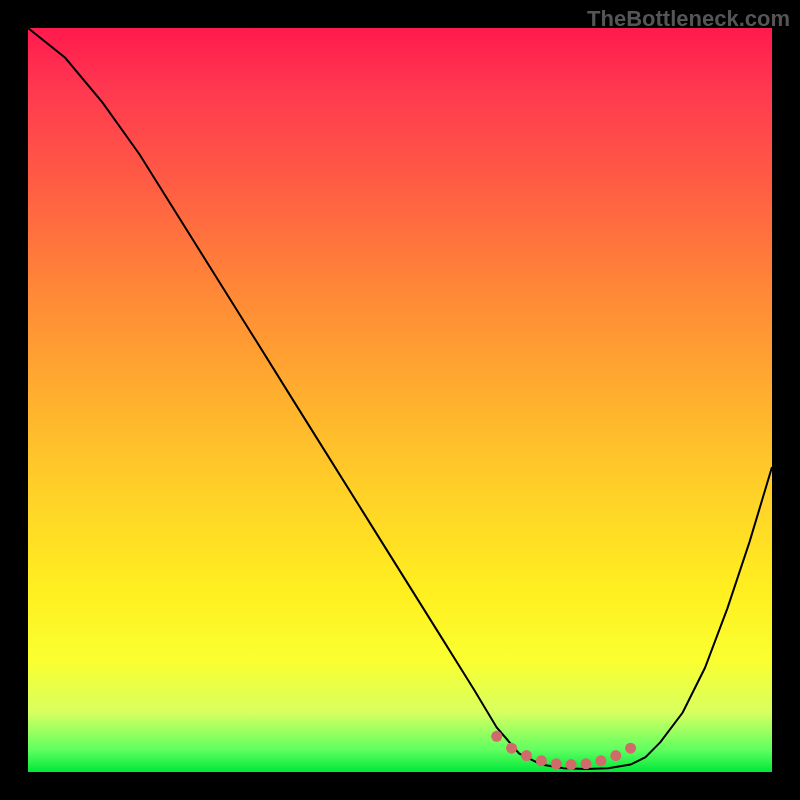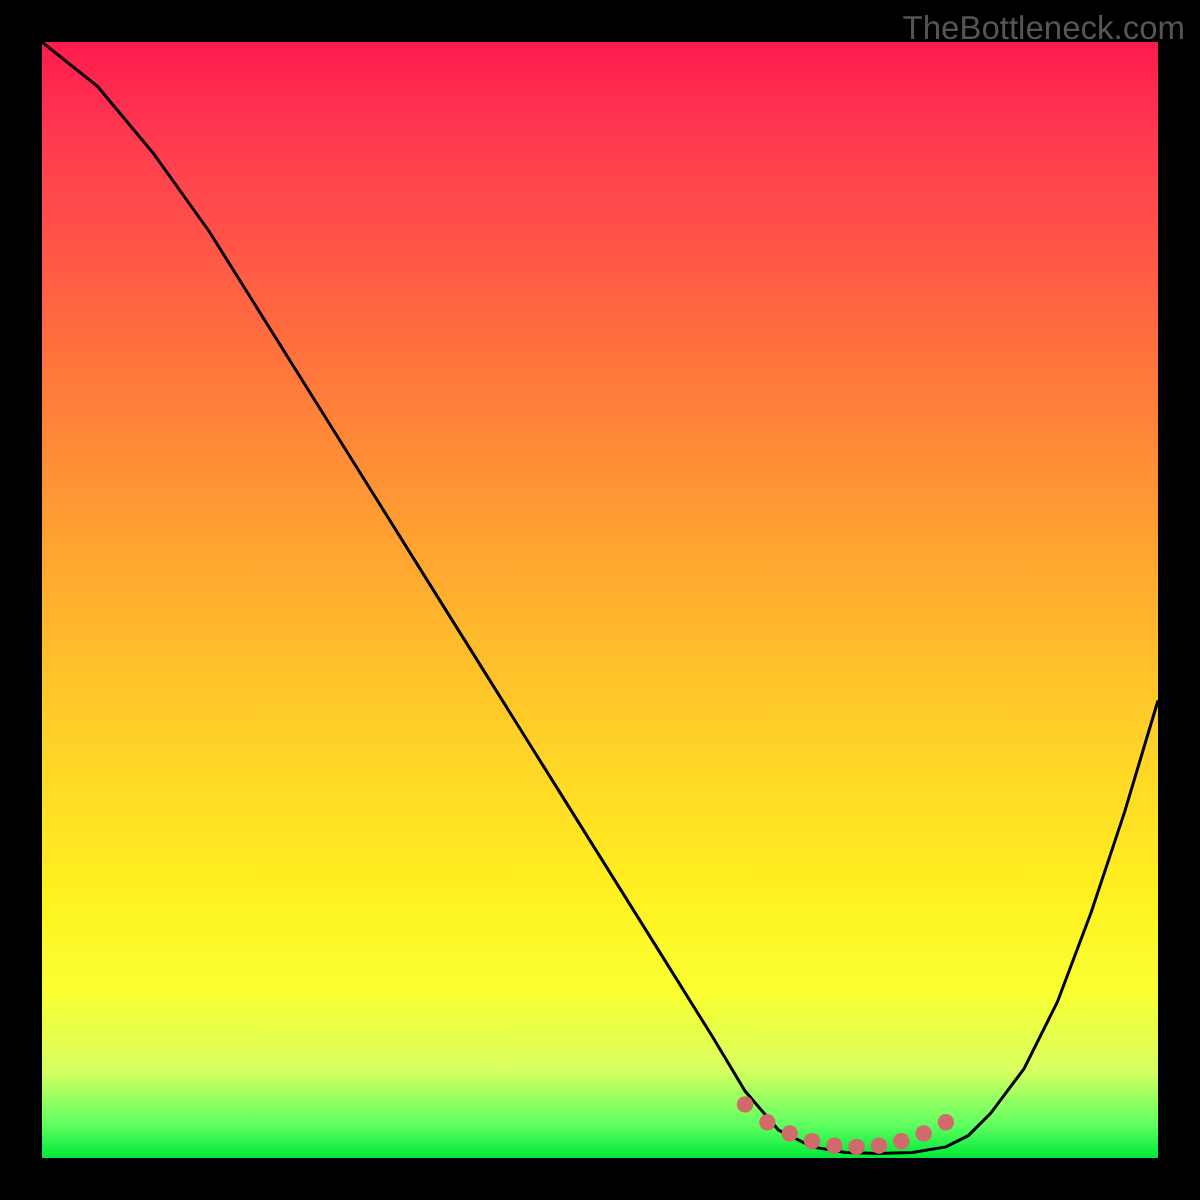--- a/index.html
+++ b/index.html
@@ -10,21 +10,21 @@
     background: #000;
     position: relative;
   }
   .watermark {
     position: absolute;
     top: 6px;
     right: 10px;
     color: #555;
     font-family: Arial, sans-serif;
     font-size: 22px;
-    font-weight: normal;
+    font-weight: bold;
     z-index: 10;
   }
   .plot-area {
     position: absolute;
     top: 28px;
     left: 28px;
     width: 744px;
     height: 744px;
     overflow: hidden;
   }

